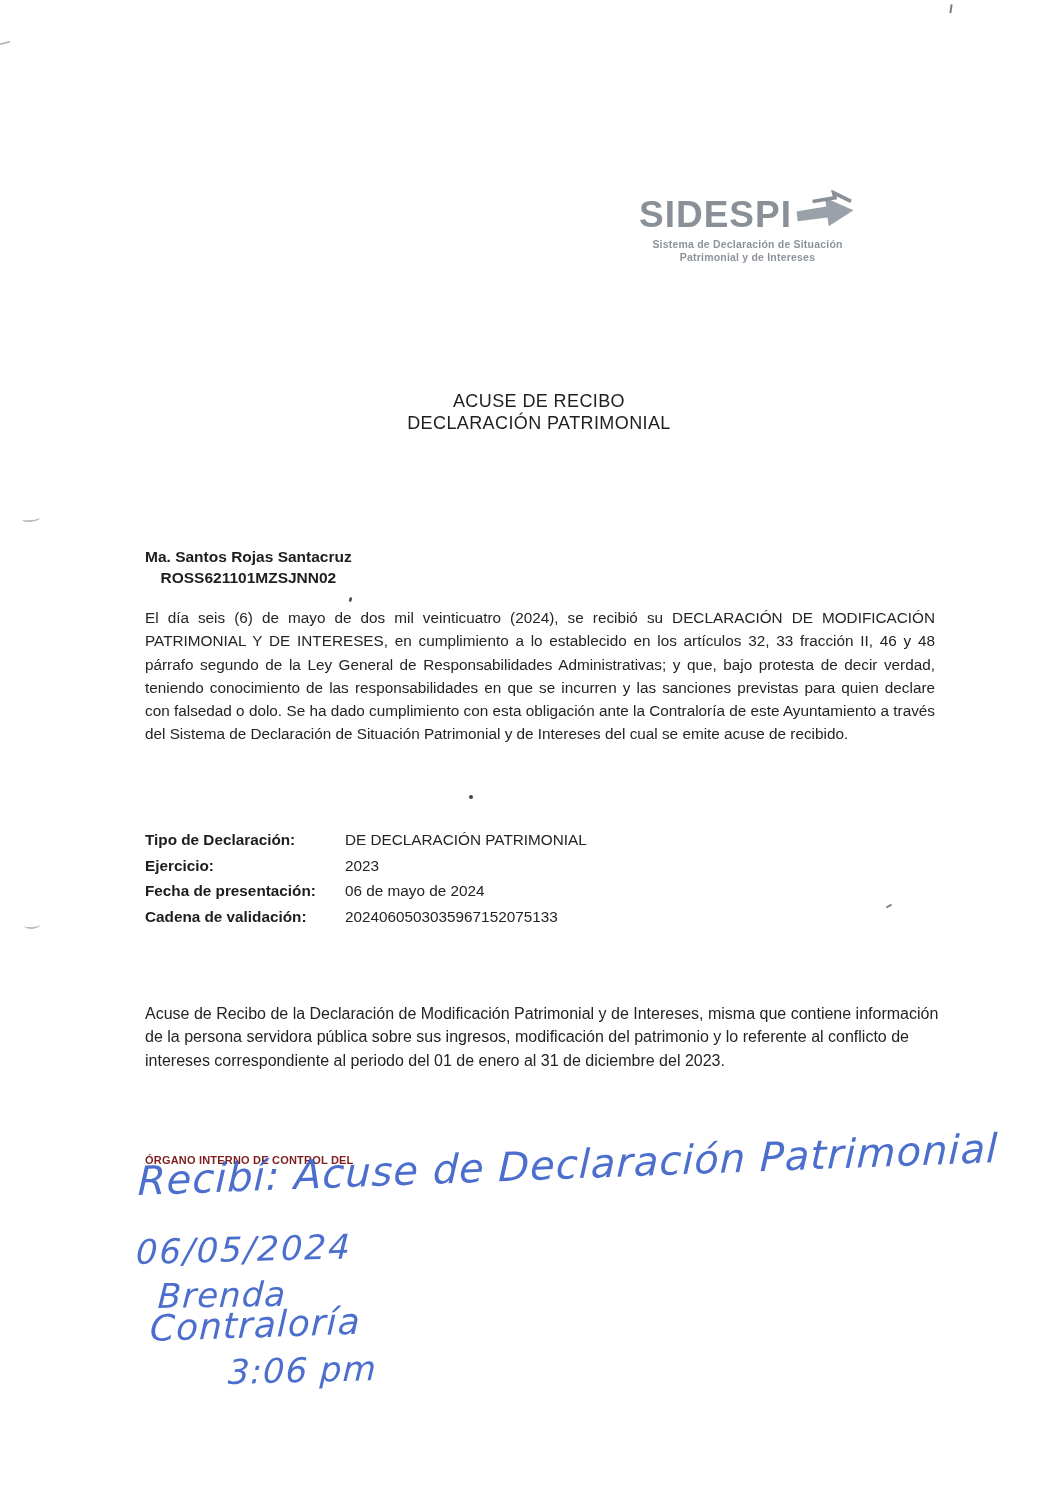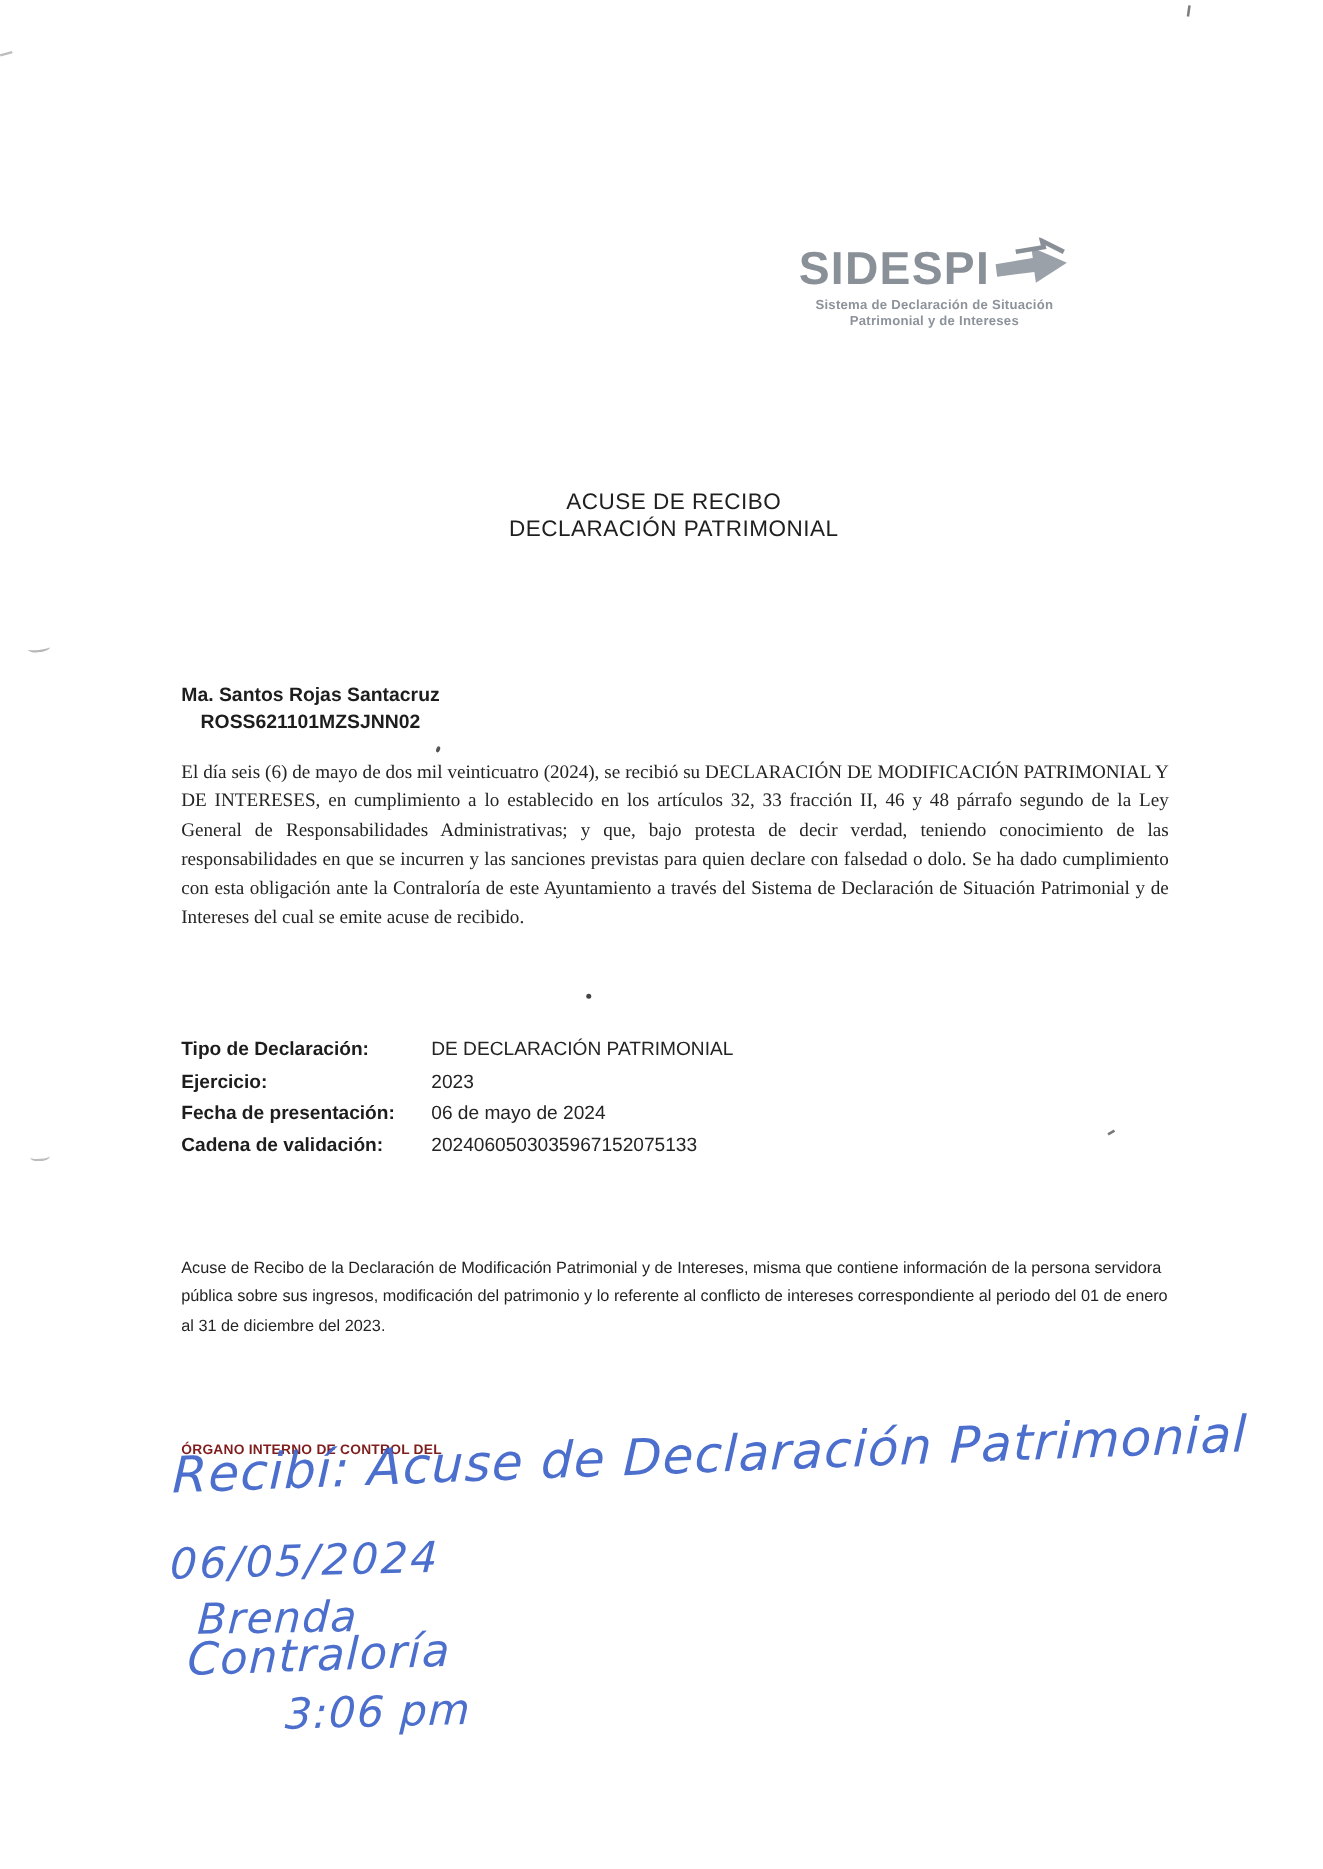--- a/index.html
+++ b/index.html
@@ -37,33 +37,33 @@
 
   
   .recipient {
     position:absolute; left:145px; top:546px;
     font-size:15.5px; font-weight:bold; line-height:21px; color:#1d1d1d;text-align:center;
   }
 
   
   .body-par {
     position:absolute; left:145px; top:606px; width:790px;
-    font-size:15.3px; line-height:23.3px; text-align:justify; color:#242424;font-family:Liberation Serif, serif;
+    font-size:15.3px; line-height:23.3px; text-align:justify; color:#242424;
   }
 
   
   .fields { position:absolute; left:145px; top:831px; width:700px; }
   .field-row { display:grid; grid-template-columns:200px 1fr; margin-bottom:7.5px; }
   .field-label { font-weight:bold; font-size:15.3px; color:#1d1d1d; }
   .field-value { font-size:15.3px; color:#242424; }
 
   
   .closing-par {
     position:absolute; left:145px; top:1002px; width:800px;
-    font-size:13px; line-height:23.3px; color:#242424;
+    font-size:16px; line-height:23.3px; color:#242424;
   }
 
   
   .footer-heading {
     position:absolute; left:145px; top:1154px;
     font-size:11px; font-weight:bold; letter-spacing:.2px; color:#7f1d1d;
   }
 
   
   .hand {

